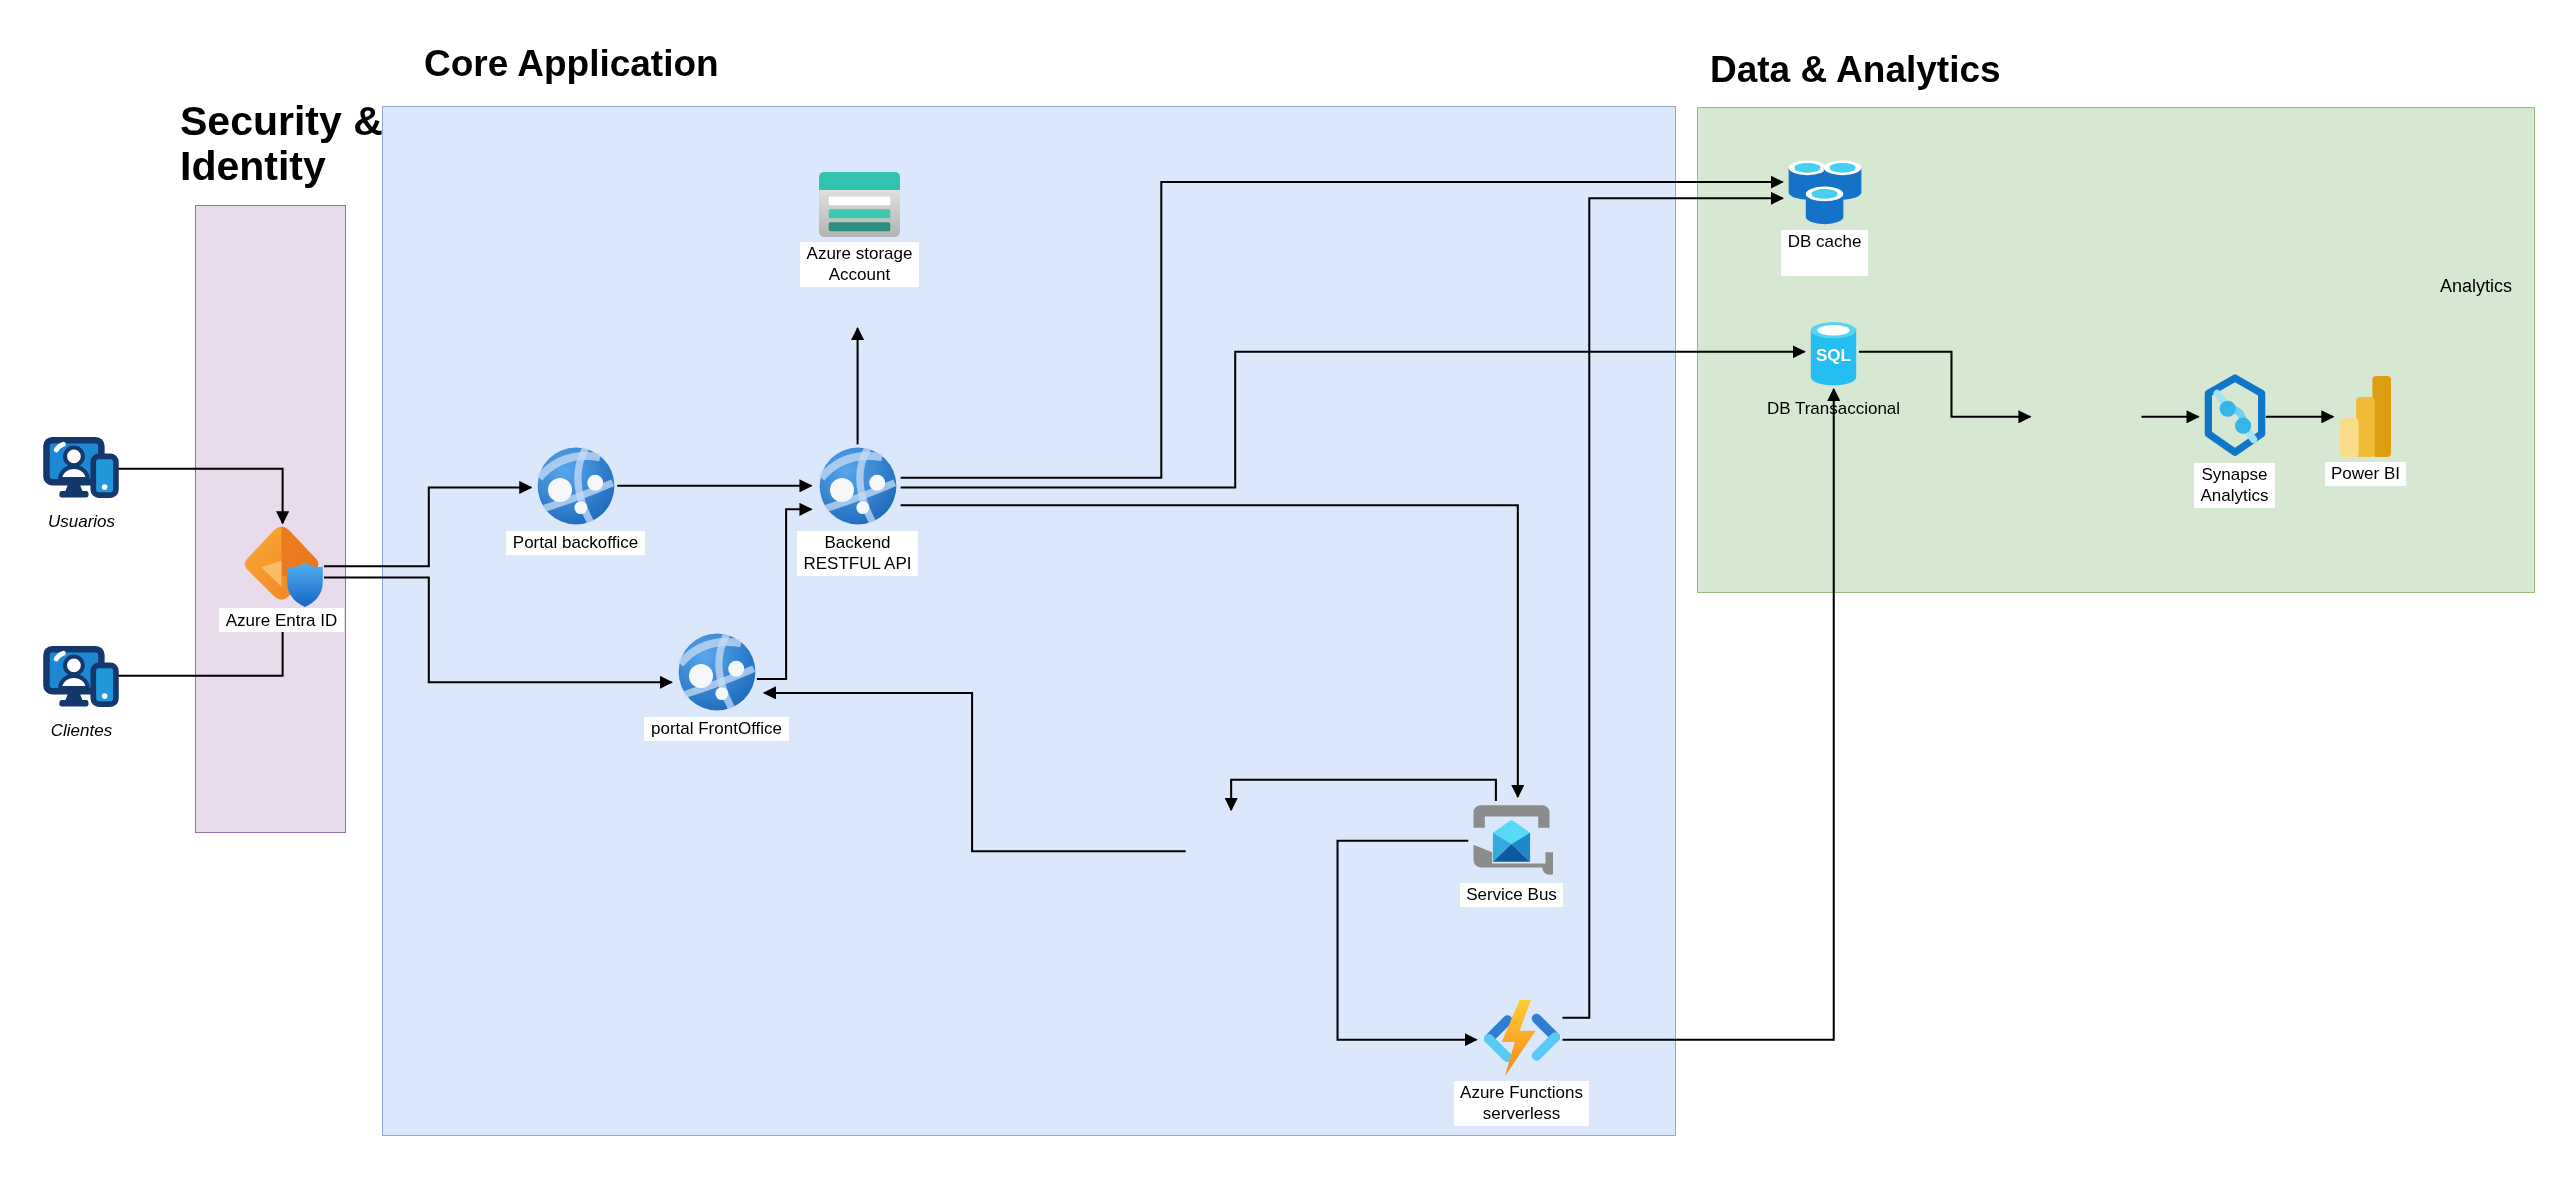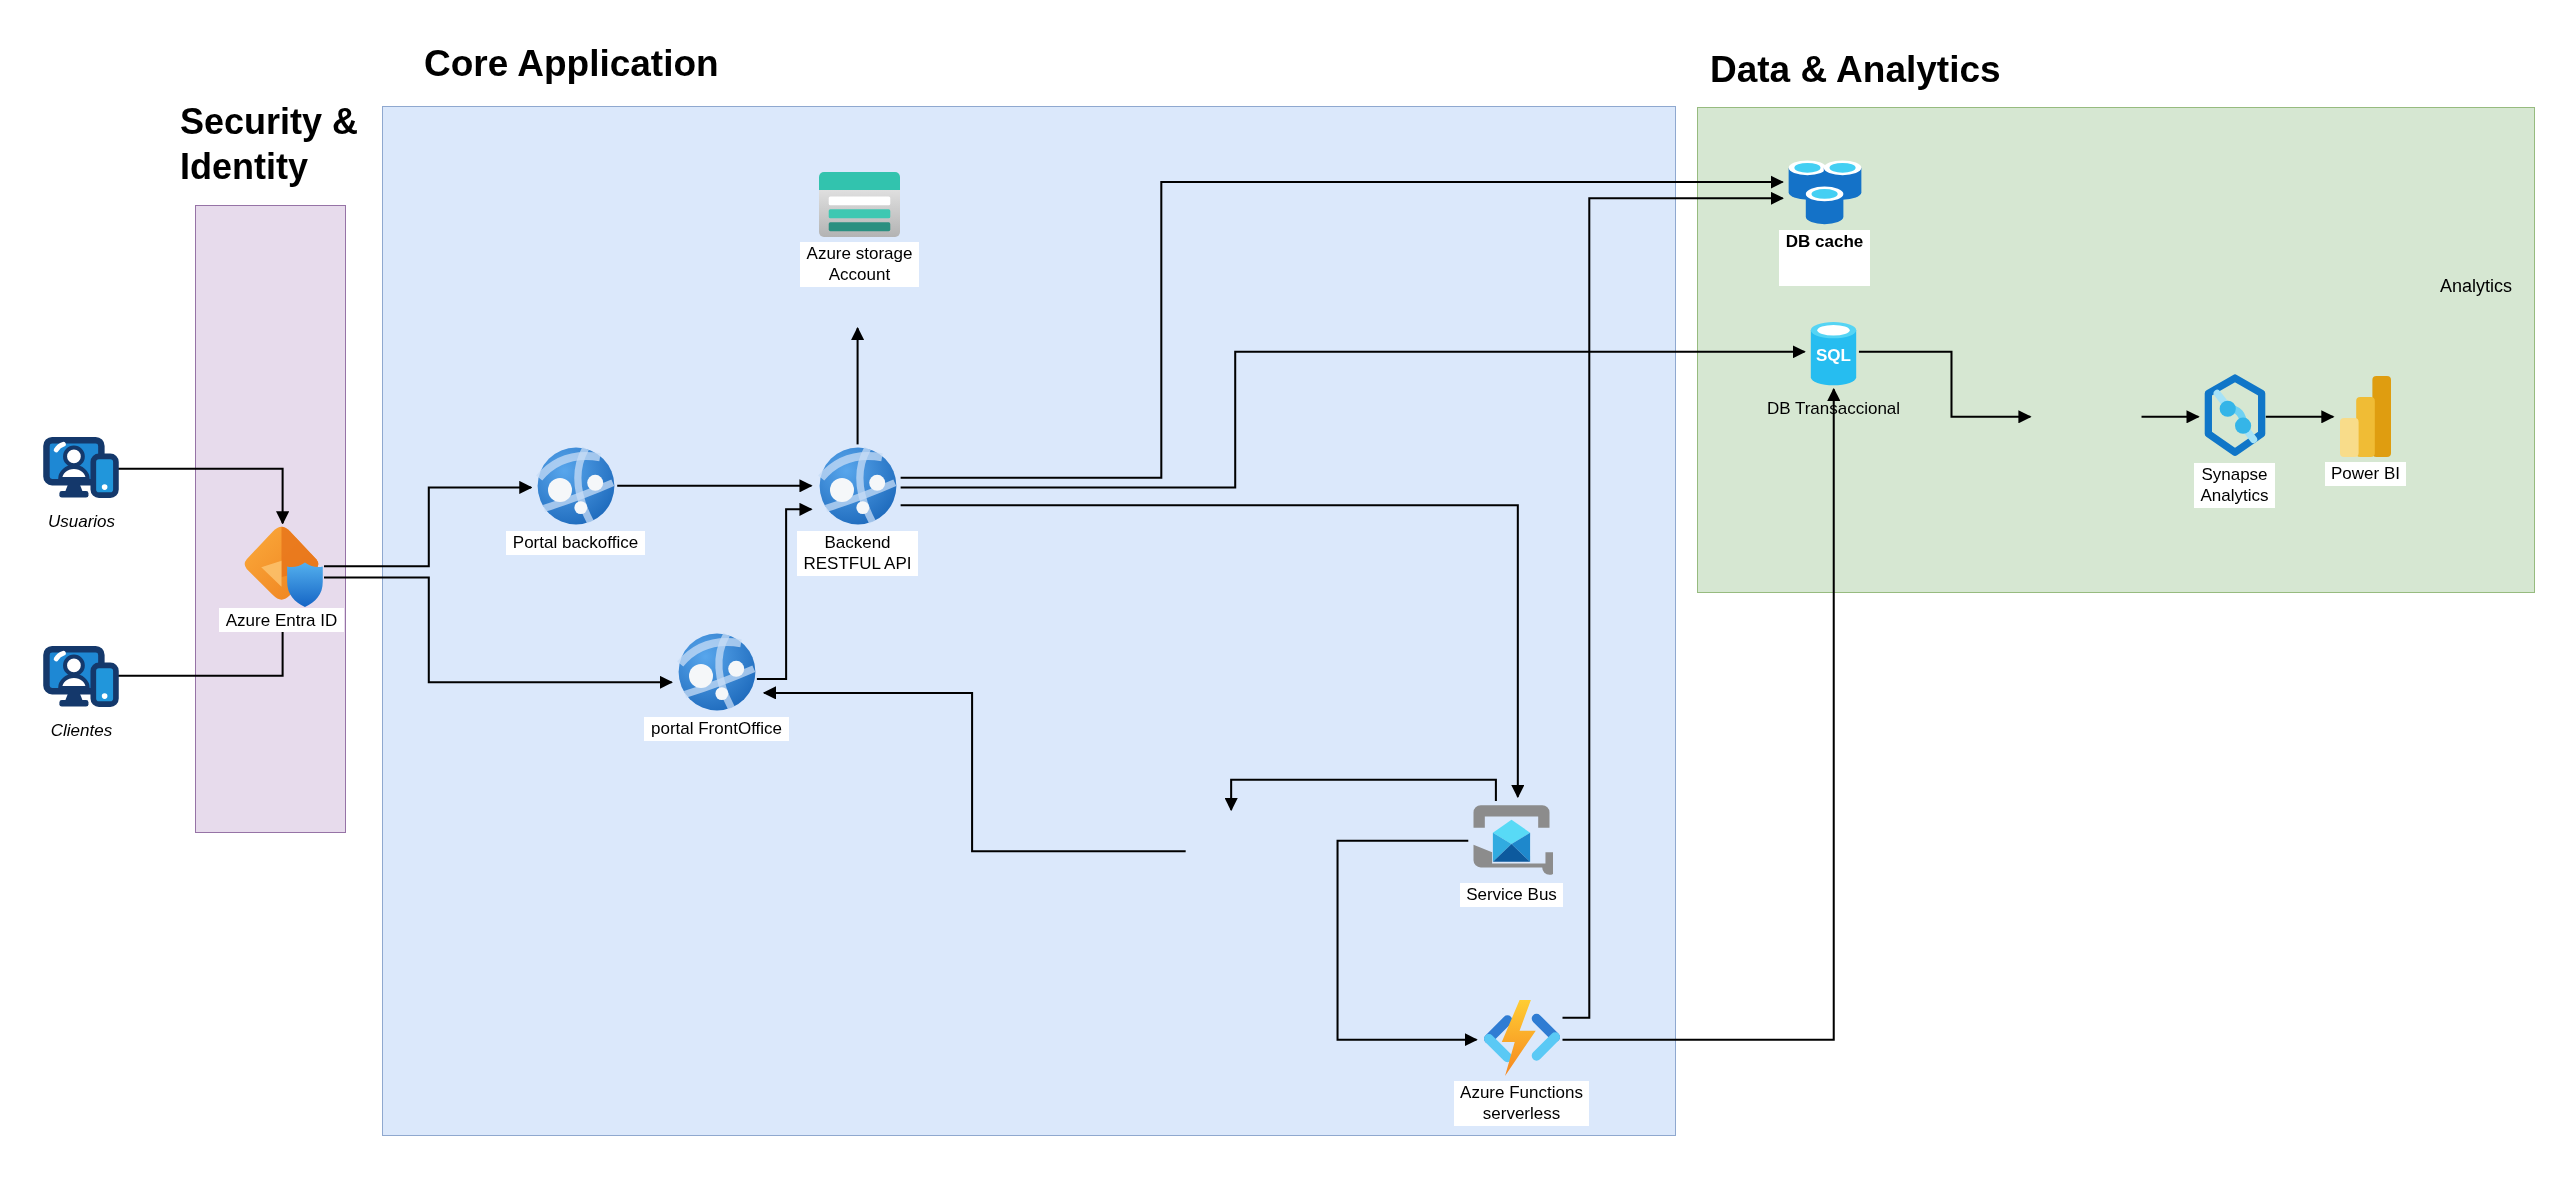--- a/index.html
+++ b/index.html
@@ -13,34 +13,34 @@
           font-family:"Liberation Sans", sans-serif;overflow:hidden;}
   .zone{position:absolute;border:1.6px solid;}
   .zone.security{left:195px;top:205px;width:149px;height:626px;
                  background:var(--security_fill);border-color:var(--security_stroke);}
   .zone.core{left:382px;top:106px;width:1292px;height:1028px;
              background:var(--core_fill);border-color:var(--core_stroke);}
   .zone.analytics{left:1697px;top:107px;width:836px;height:484px;
                   background:var(--analytics_fill);border-color:var(--analytics_stroke);}
   .zone-title{position:absolute;font-weight:bold;color:var(--text);
               white-space:pre-line;z-index:6;}
-  .t-security{left:180px;top:99px;font-size:36px;line-height:45px;}
+  .t-security{left:180px;top:99px;font-size:41px;line-height:45px;}
   .t-core{left:424px;top:41px;font-size:37px;line-height:45px;}
   .t-data{left:1710px;top:47px;font-size:37px;line-height:45px;}
   .corner-label{position:absolute;left:2423px;top:276px;width:106px;
                 font-size:18px;text-align:center;color:var(--text);z-index:6;}
   #wires{position:absolute;left:0;top:0;z-index:4;}
   .conn{stroke:var(--connector);stroke-width:2.5;fill:none;}
   .node{position:absolute;width:179px;display:flex;flex-direction:column;
         align-items:center;z-index:5;}
   .node .icon{display:block;}
   .node .label{margin-top:4.9px;font-size:17px;line-height:21px;text-align:center;
                color:var(--text);white-space:pre-line;}
   .node .label.bg{background:var(--label_bg);padding:1.6px 6.5px;}
-  .node .label.tallbg{padding-bottom:34px;font-weight:bold;}
+  .node .label.tallbg{padding-bottom:24px;}
   .mt14{margin-top:11.4px !important;font-style:italic;}
   .etl-box{width:104px;height:138px;background:#ffffff;display:flex;
            align-items:center;justify-content:center;}
 </style>
 </head>
 <body>
 
 <div id="canvas">
 
   <div class="zone security"></div>

